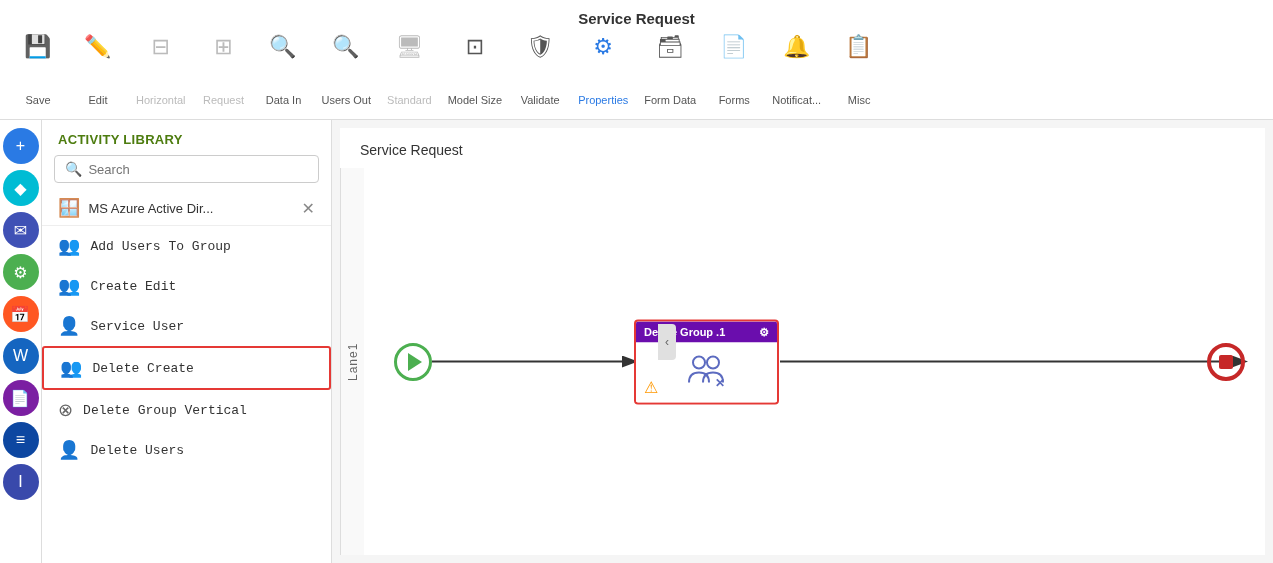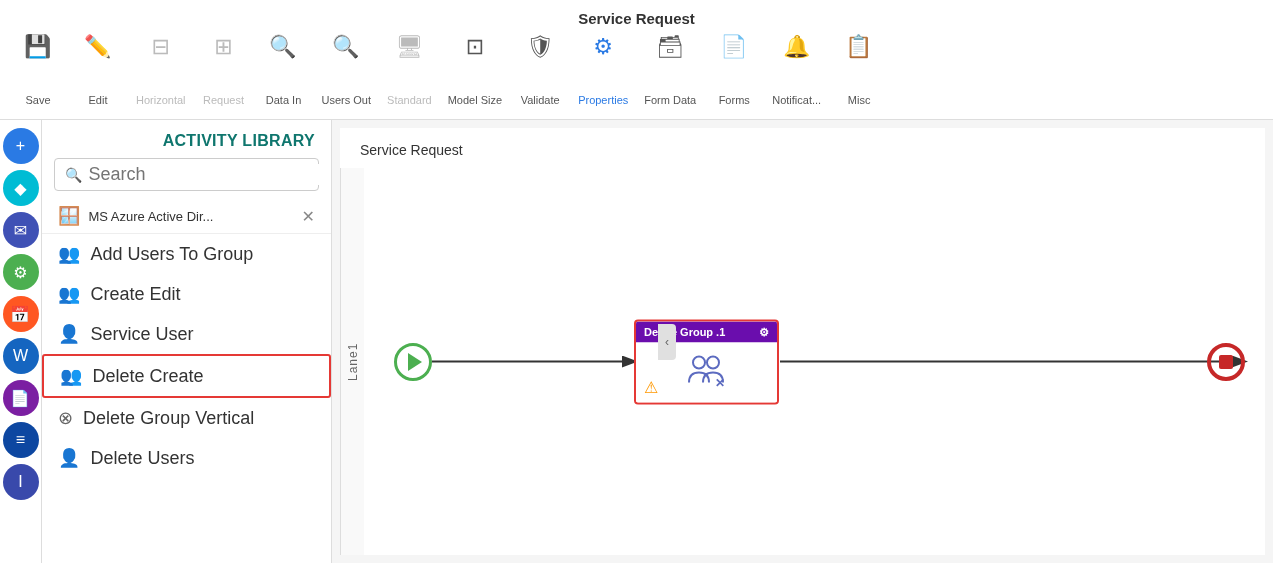--- a/index.html
+++ b/index.html
@@ -128,41 +128,41 @@
       width: 290px;
       background: #fff;
       border-right: 1px solid #ddd;
       display: flex;
       flex-direction: column;
       overflow: hidden;
     }
     #sidebar-header {
       display: flex;
       align-items: center;
-      justify-content: flex-end;
+      justify-content: flex-start;
       padding: 12px 16px 8px;
       font-weight: 700;
-      font-size: 16px;
-      color: #0f766e;
+      font-size: 13px;
+      color: #4d7c0f;
       letter-spacing: 0.3px;
     }
     #search-box {
       margin: 0 12px 8px;
       display: flex;
       align-items: center;
       border: 1px solid #ccc;
       border-radius: 4px;
       padding: 5px 10px;
       background: #fff;
     }
     #search-box input {
       border: none;
       outline: none;
       flex: 1;
-      font-size: 18px;
+      font-size: 13px;
       color: #3b82f6;
     }
     #search-box .search-icon { color: #aaa; margin-right: 6px; font-size: 14px; }
 
     #ms-azure-bar {
       display: flex;
       align-items: center;
       padding: 6px 16px;
       background: #fff;
       border-bottom: 1px solid #eee;
@@ -181,21 +181,21 @@
       gap: 10px;
       cursor: pointer;
       border-radius: 3px;
       color: #333;
     }
     .sidebar-item.active {
       border: 2px solid #e53935;
       background: #fff;
     }
     .sidebar-item .item-icon { font-size: 18px; color: #666; }
-    .sidebar-item .item-label { font-size: 18px; }
+    .sidebar-item .item-label { font-size: 13px; font-family: Liberation Mono, monospace; }
 
     
     #collapse-btn {
       position: absolute;
       left: 326px;
       top: 50%;
       transform: translateY(-50%);
       width: 18px;
       height: 36px;
       background: #e0e0e0;

